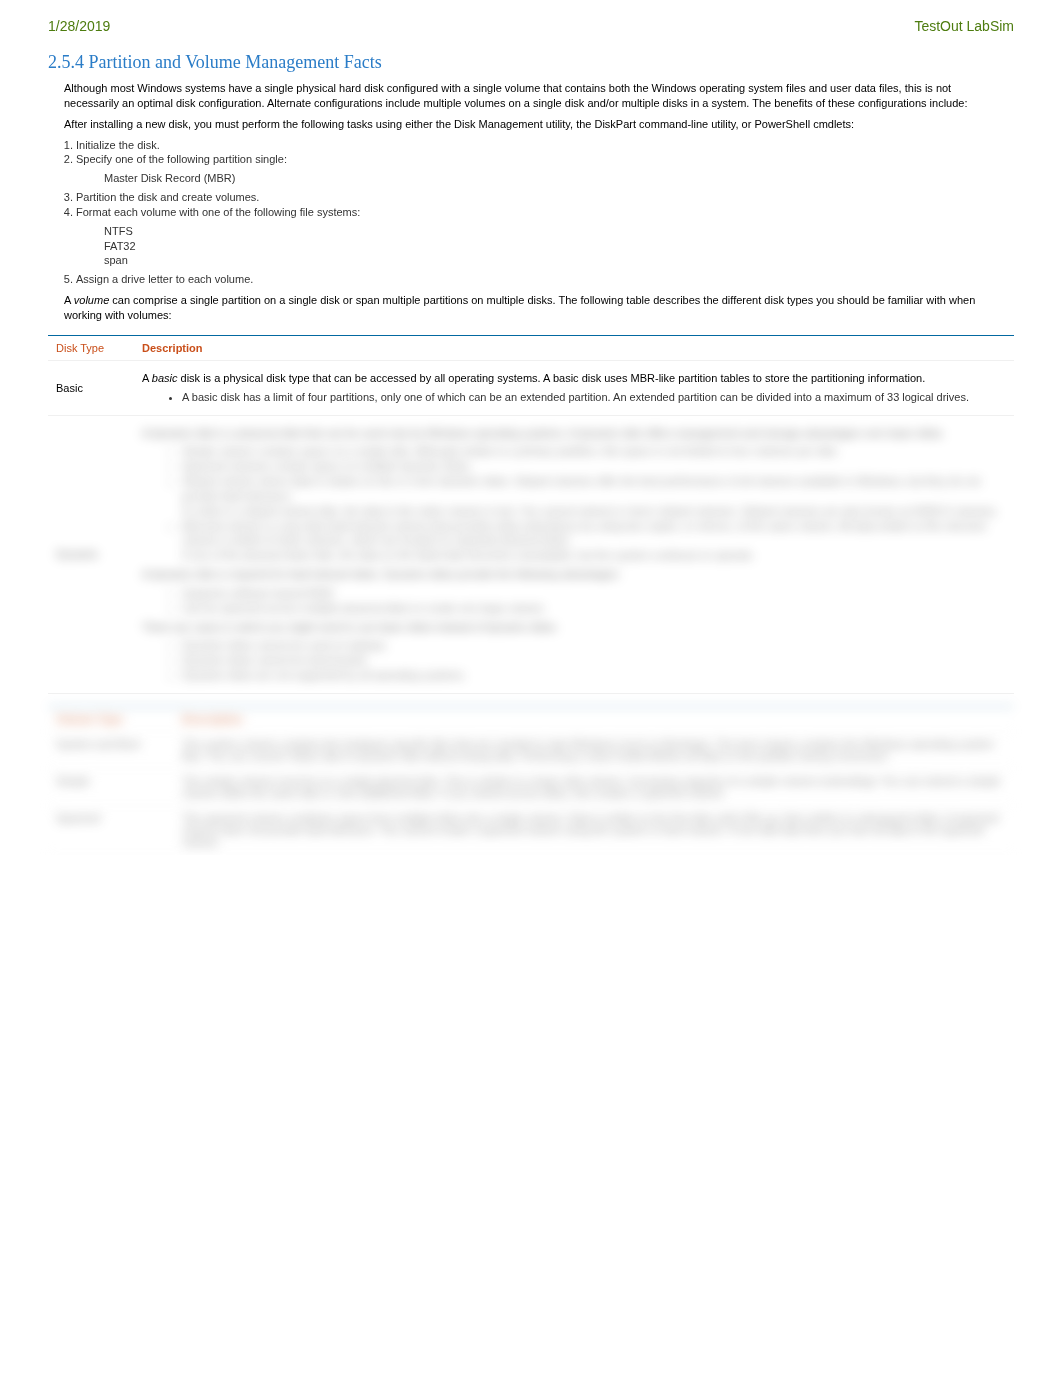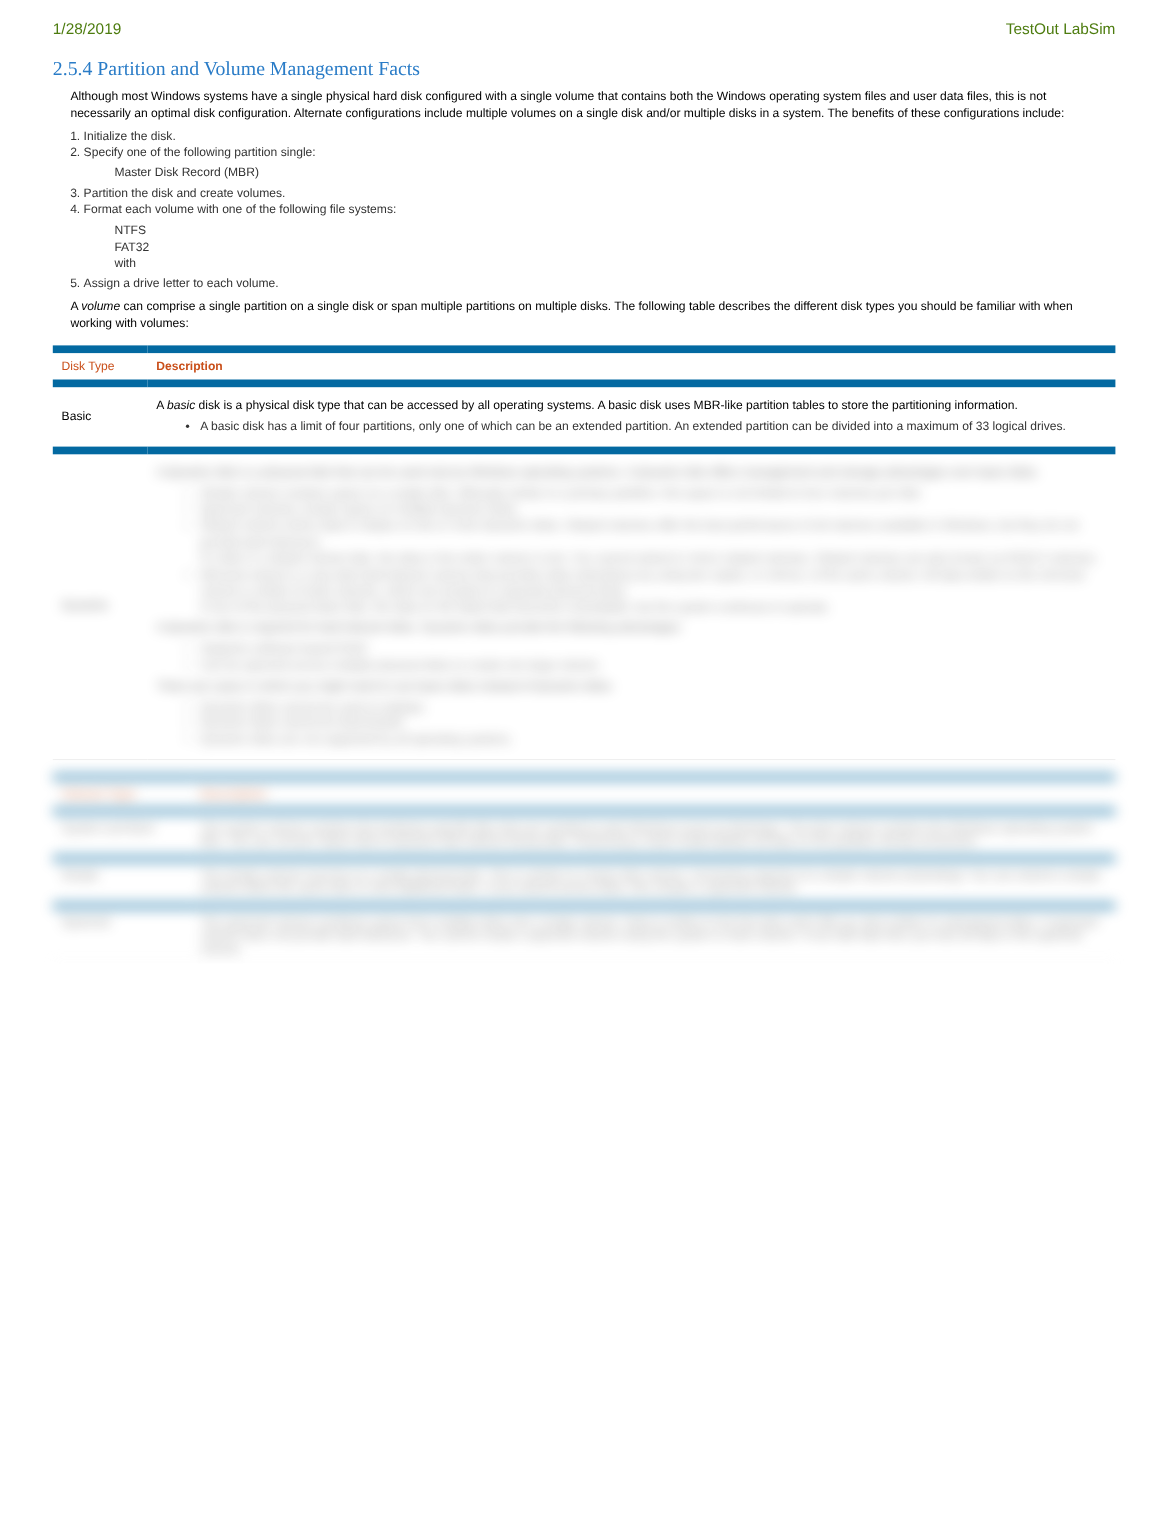--- a/index.html
+++ b/index.html
@@ -50,21 +50,21 @@
     }
     table {
       border-collapse: collapse;
       width: 100%;
       font-size: 11px;
     }
     th, td {
       text-align: left;
       vertical-align: top;
       padding: 6px 8px;
-      border-top: 7px solid #0369a1;
+      border-top: 1px solid #0369a1;
       border-bottom: 1px solid #f0f0f0;
     }
     th {
       color: #c94f1a;
       font-weight: bold;
     }
     .disk-type-col {
       width: 70px;
       color: #000;
       font-weight: normal;
@@ -90,36 +90,37 @@
   <span>TestOut LabSim</span>
 </div>
 
 <div class="content">
 
   <div class="section-title">2.5.4 Partition and Volume Management Facts</div>
 
   <p>Although most Windows systems have a single physical hard disk configured with a single volume that contains both the Windows operating system files and user data files, this is not necessarily an optimal disk configuration. Alternate configurations include multiple volumes on a single disk and/or multiple disks in a system. The benefits of these configurations include:</p>
 
 
+  <p>After installing a new disk, you must perform the following tasks using either the Disk Management utility, the DiskPart command-line utility, or PowerShell cmdlets:</p>
 
   <ol>
     <li>Initialize the disk.</li>
     <li>
       <span>Specify one of the following partition single:</span>
       <ul class="nested">
         <li>Master Disk Record (MBR)</li>
       </ul>
     </li>
     <li>Partition the disk and create volumes.</li>
     <li>
       <span>Format each volume with one of the following file systems:</span>
       <ul class="nested">
         <li>NTFS</li>
         <li>FAT32</li>
-        <li>with</li>
+        <li>span</li>
       </ul>
     </li>
     <li>Assign a drive letter to each volume.</li>
   </ol>
 
   <p>
     <span>A </span><span class="italic">volume</span><span> can comprise a single partition on a single disk or span multiple partitions on multiple disks. The following table describes the different disk types you should be familiar with when working with volumes:</span>
   </p>
 
   <div class="table-wrap">

